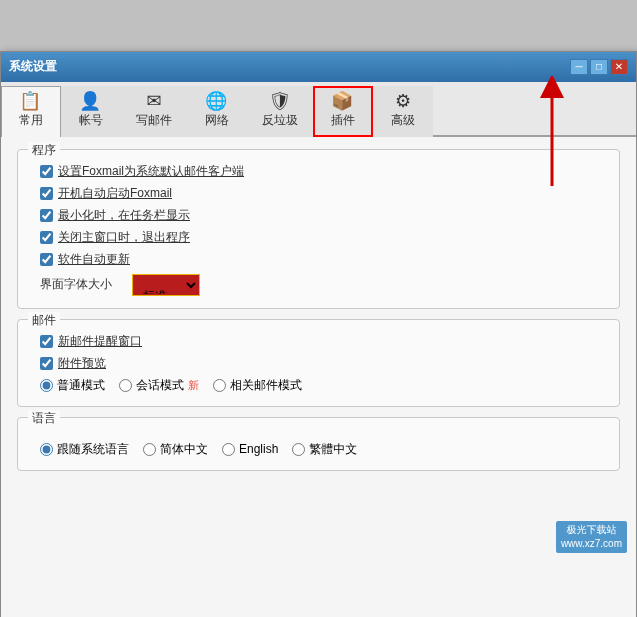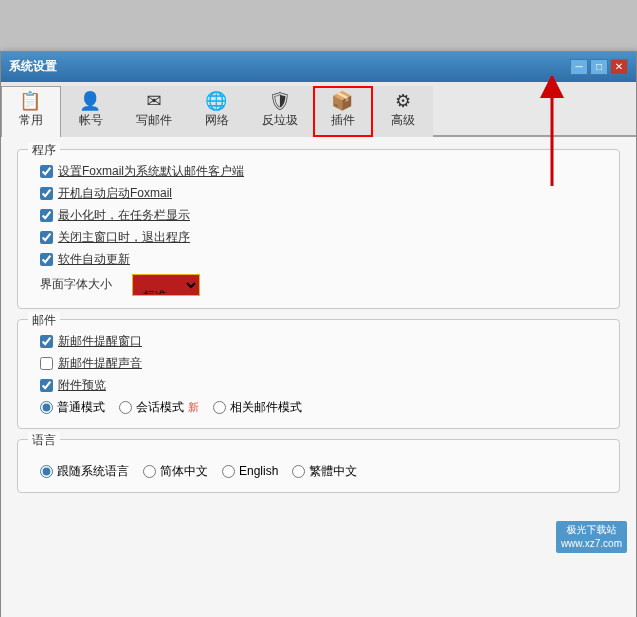--- a/index.html
+++ b/index.html
@@ -289,24 +289,20 @@
       </div>
 
       <div class="section">
         <span class="section-title">邮件</span>
         <div style="margin-top: 4px;">
           <div class="checkbox-row">
             <input type="checkbox" checked="" style="">
             <span>新邮件提醒窗口</span>
           </div>
           <div class="checkbox-row">
-            <input type="checkbox" style="">
-            <span>新邮件提醒声音</span>
-          </div>
-          <div class="checkbox-row">
             <input type="checkbox" checked="" style="">
             <span>附件预览</span>
           </div>
           <div class="mode-row">
             <div class="mode-option">
               <input type="radio" name="view_mode" checked="" style="">
               <span>普通模式</span>
             </div>
             <div class="mode-option">
               <input type="radio" name="view_mode" style="">

